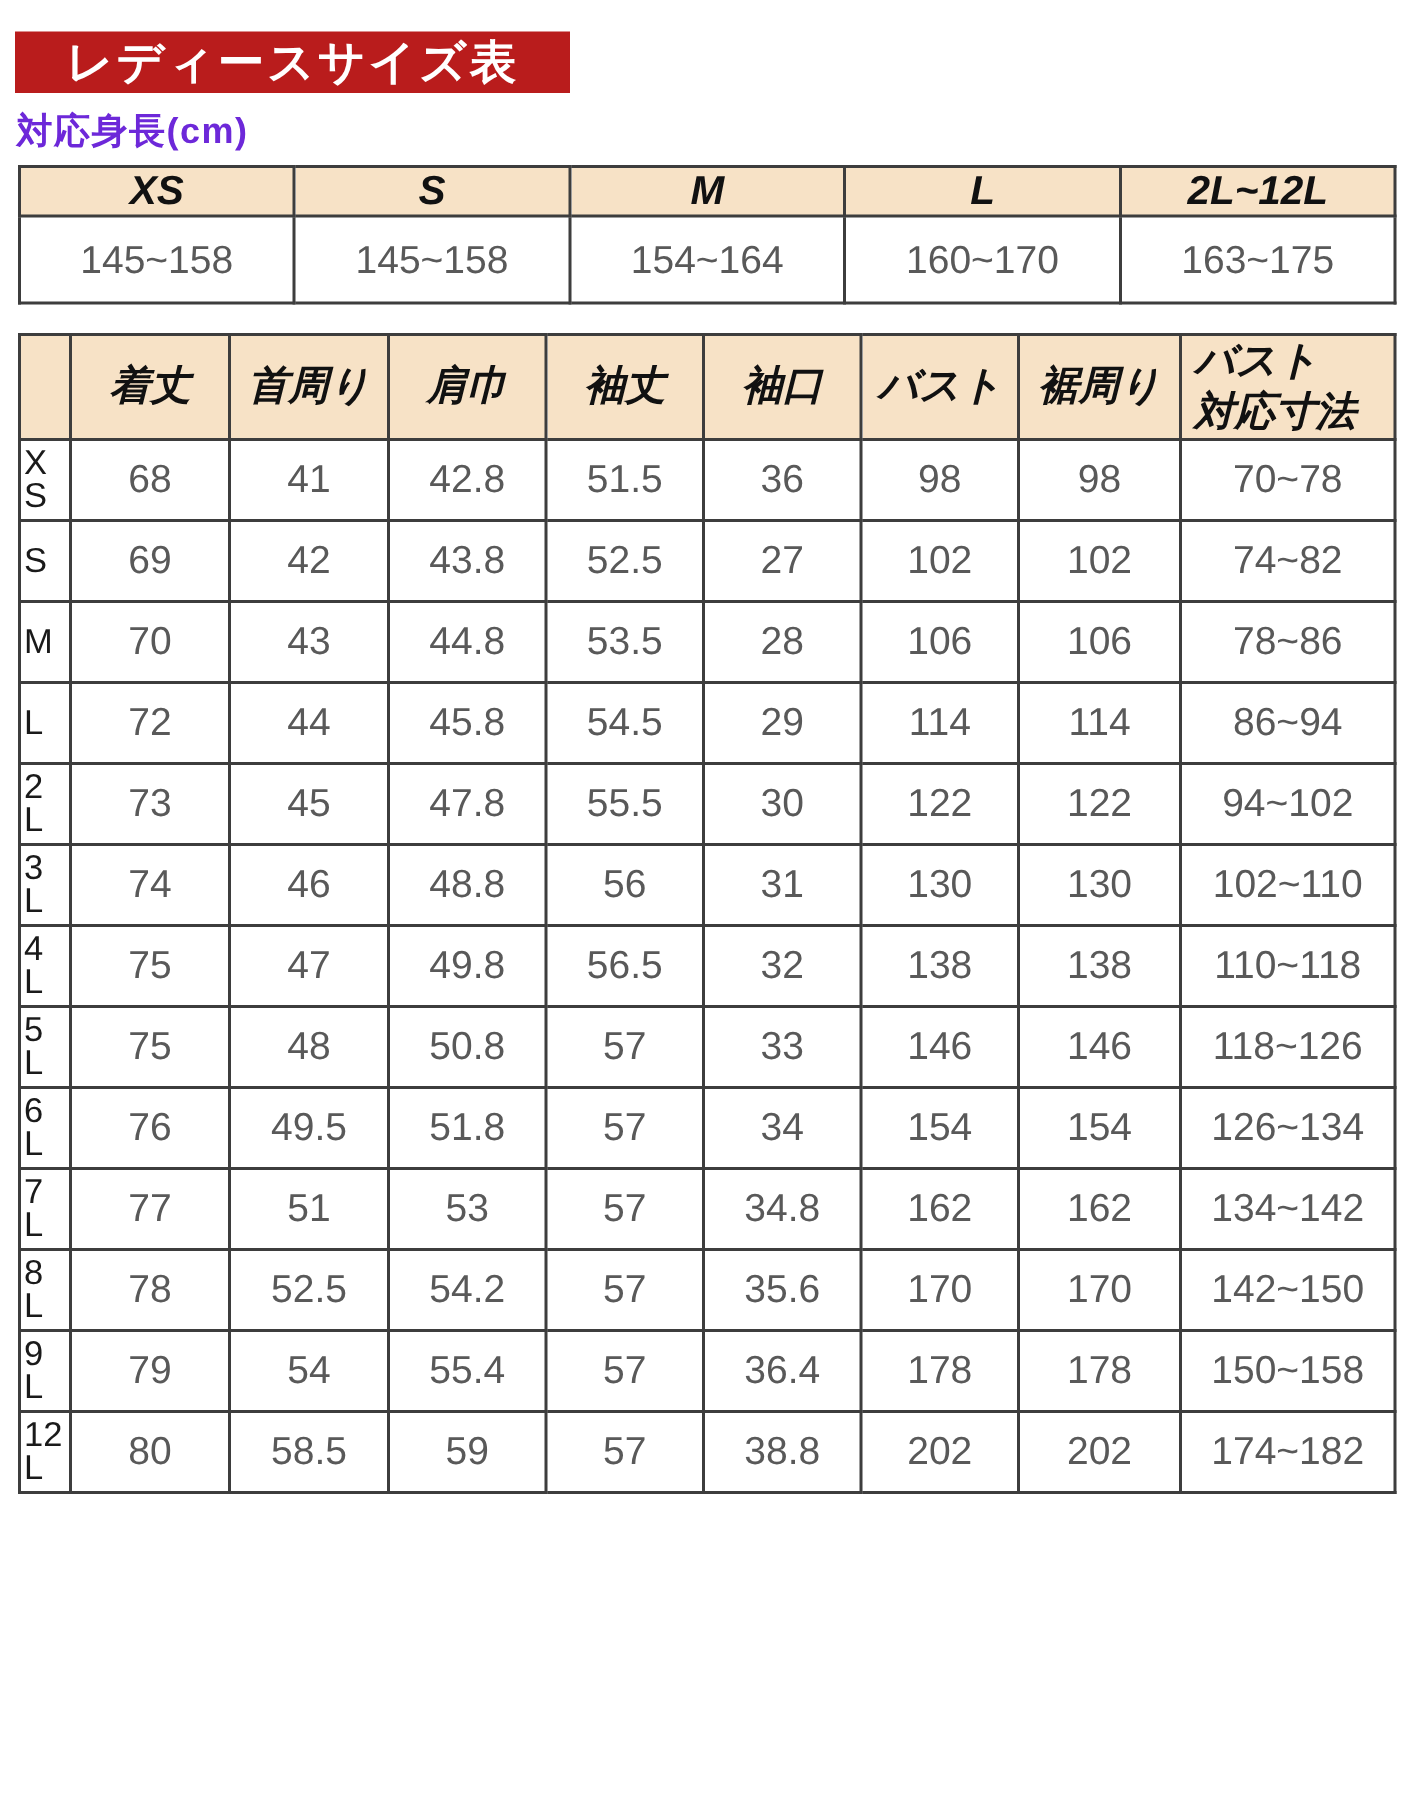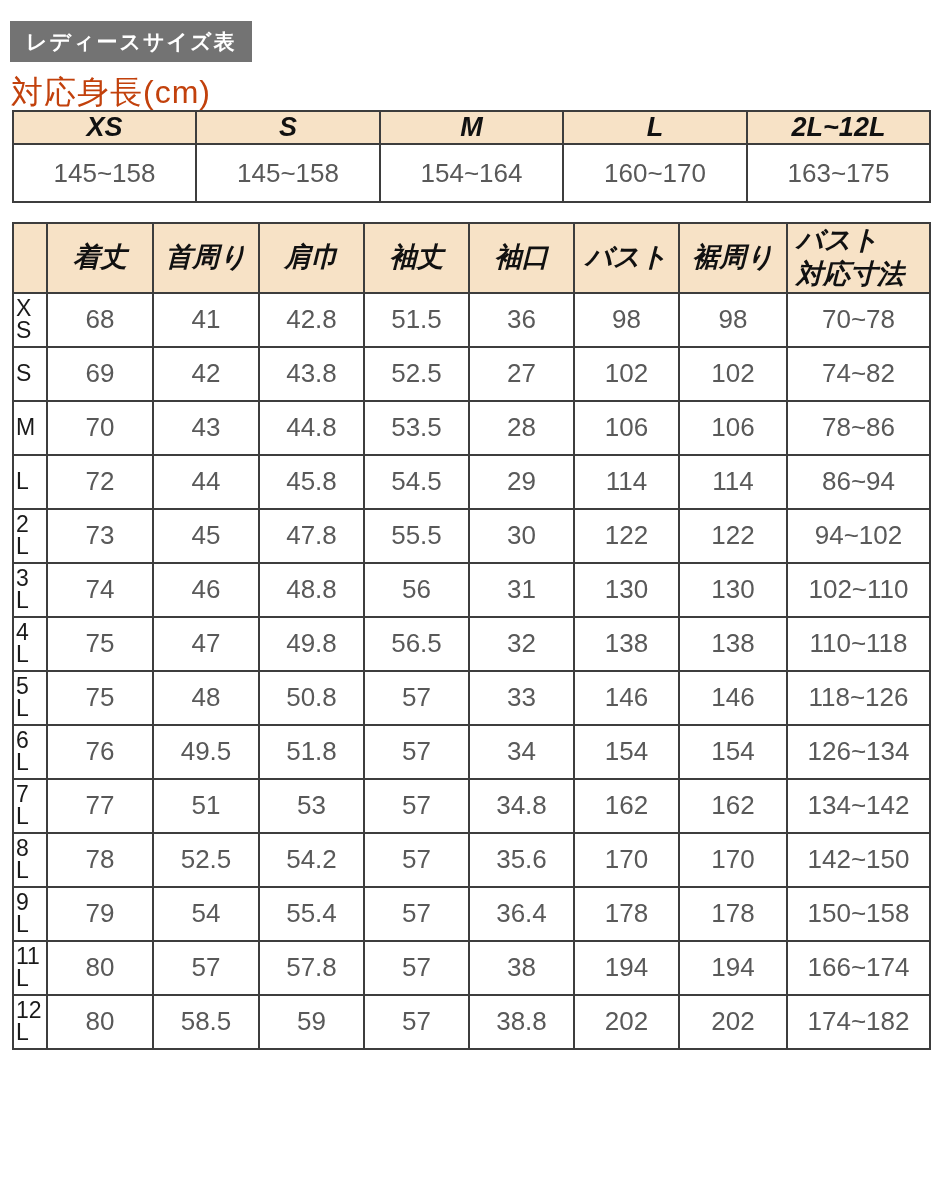--- a/index.html
+++ b/index.html
@@ -9,36 +9,36 @@
     width: 940px;
     height: 1200px;
     background: #ffffff;
     font-family: "Liberation Sans", "DejaVu Sans", sans-serif;
   }
   .title-bar {
     position: absolute;
     left: 10px;
     top: 21px;
     height: 41px;
-    background: #737373;
+    background: #b91c1c;
     color: #ffffff;
-    font-size: 21px;
+    font-size: 31px;
     font-weight: bold;
     line-height: 41px;
-    padding: 0 16px;
+    padding: 0 34px;
     letter-spacing: 2px;
     white-space: nowrap;
   }
   .subtitle {
     position: absolute;
     left: 11px;
     top: 71px;
-    font-size: 32px;
-    font-weight: normal;
-    color: #c2410c;
+    font-size: 24px;
+    font-weight: bold;
+    color: #6d28d9;
     letter-spacing: 1px;
   }
   table {
     border-collapse: collapse;
     table-layout: fixed;
   }
   th, td {
     border: 2px solid #3d3d3d;
     text-align: center;
     vertical-align: middle;
@@ -283,32 +283,20 @@
         <td class="val">79</td>
         <td class="val">54</td>
         <td class="val">55.4</td>
         <td class="val">57</td>
         <td class="val">36.4</td>
         <td class="val">178</td>
         <td class="val">178</td>
         <td class="val">150~158</td>
       </tr>
       <tr>
-        <th class="size-label">11
-L</th>
-        <td class="val">80</td>
-        <td class="val">57</td>
-        <td class="val">57.8</td>
-        <td class="val">57</td>
-        <td class="val">38</td>
-        <td class="val">194</td>
-        <td class="val">194</td>
-        <td class="val">166~174</td>
-      </tr>
-      <tr>
         <th class="size-label">12
 L</th>
         <td class="val">80</td>
         <td class="val">58.5</td>
         <td class="val">59</td>
         <td class="val">57</td>
         <td class="val">38.8</td>
         <td class="val">202</td>
         <td class="val">202</td>
         <td class="val">174~182</td>

